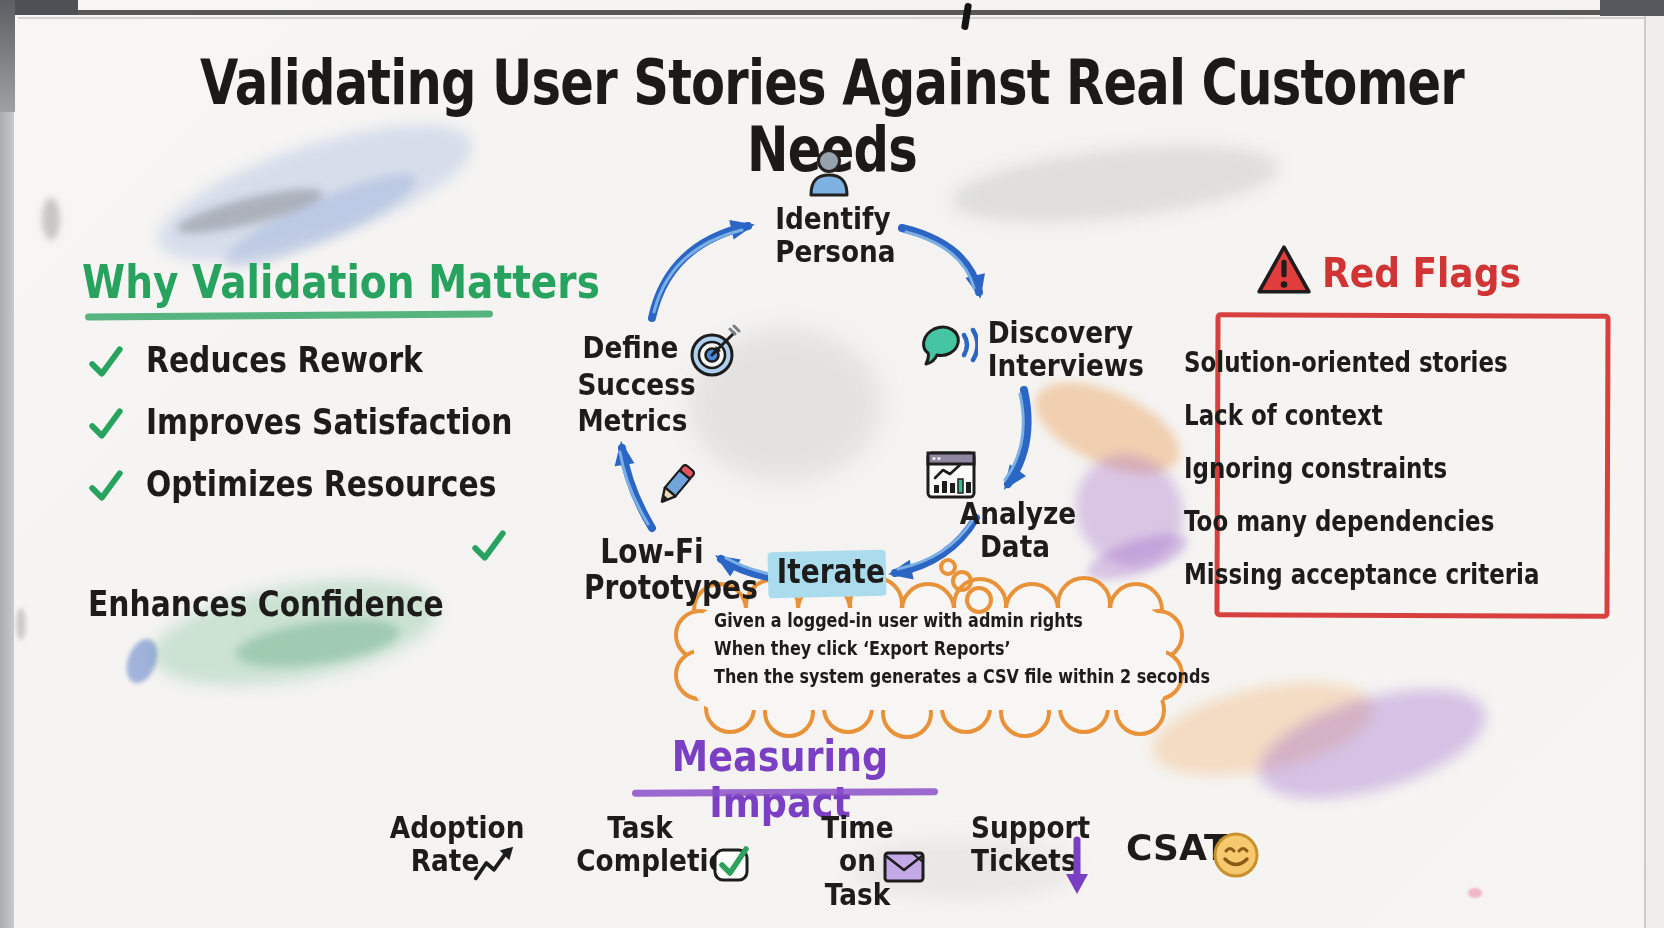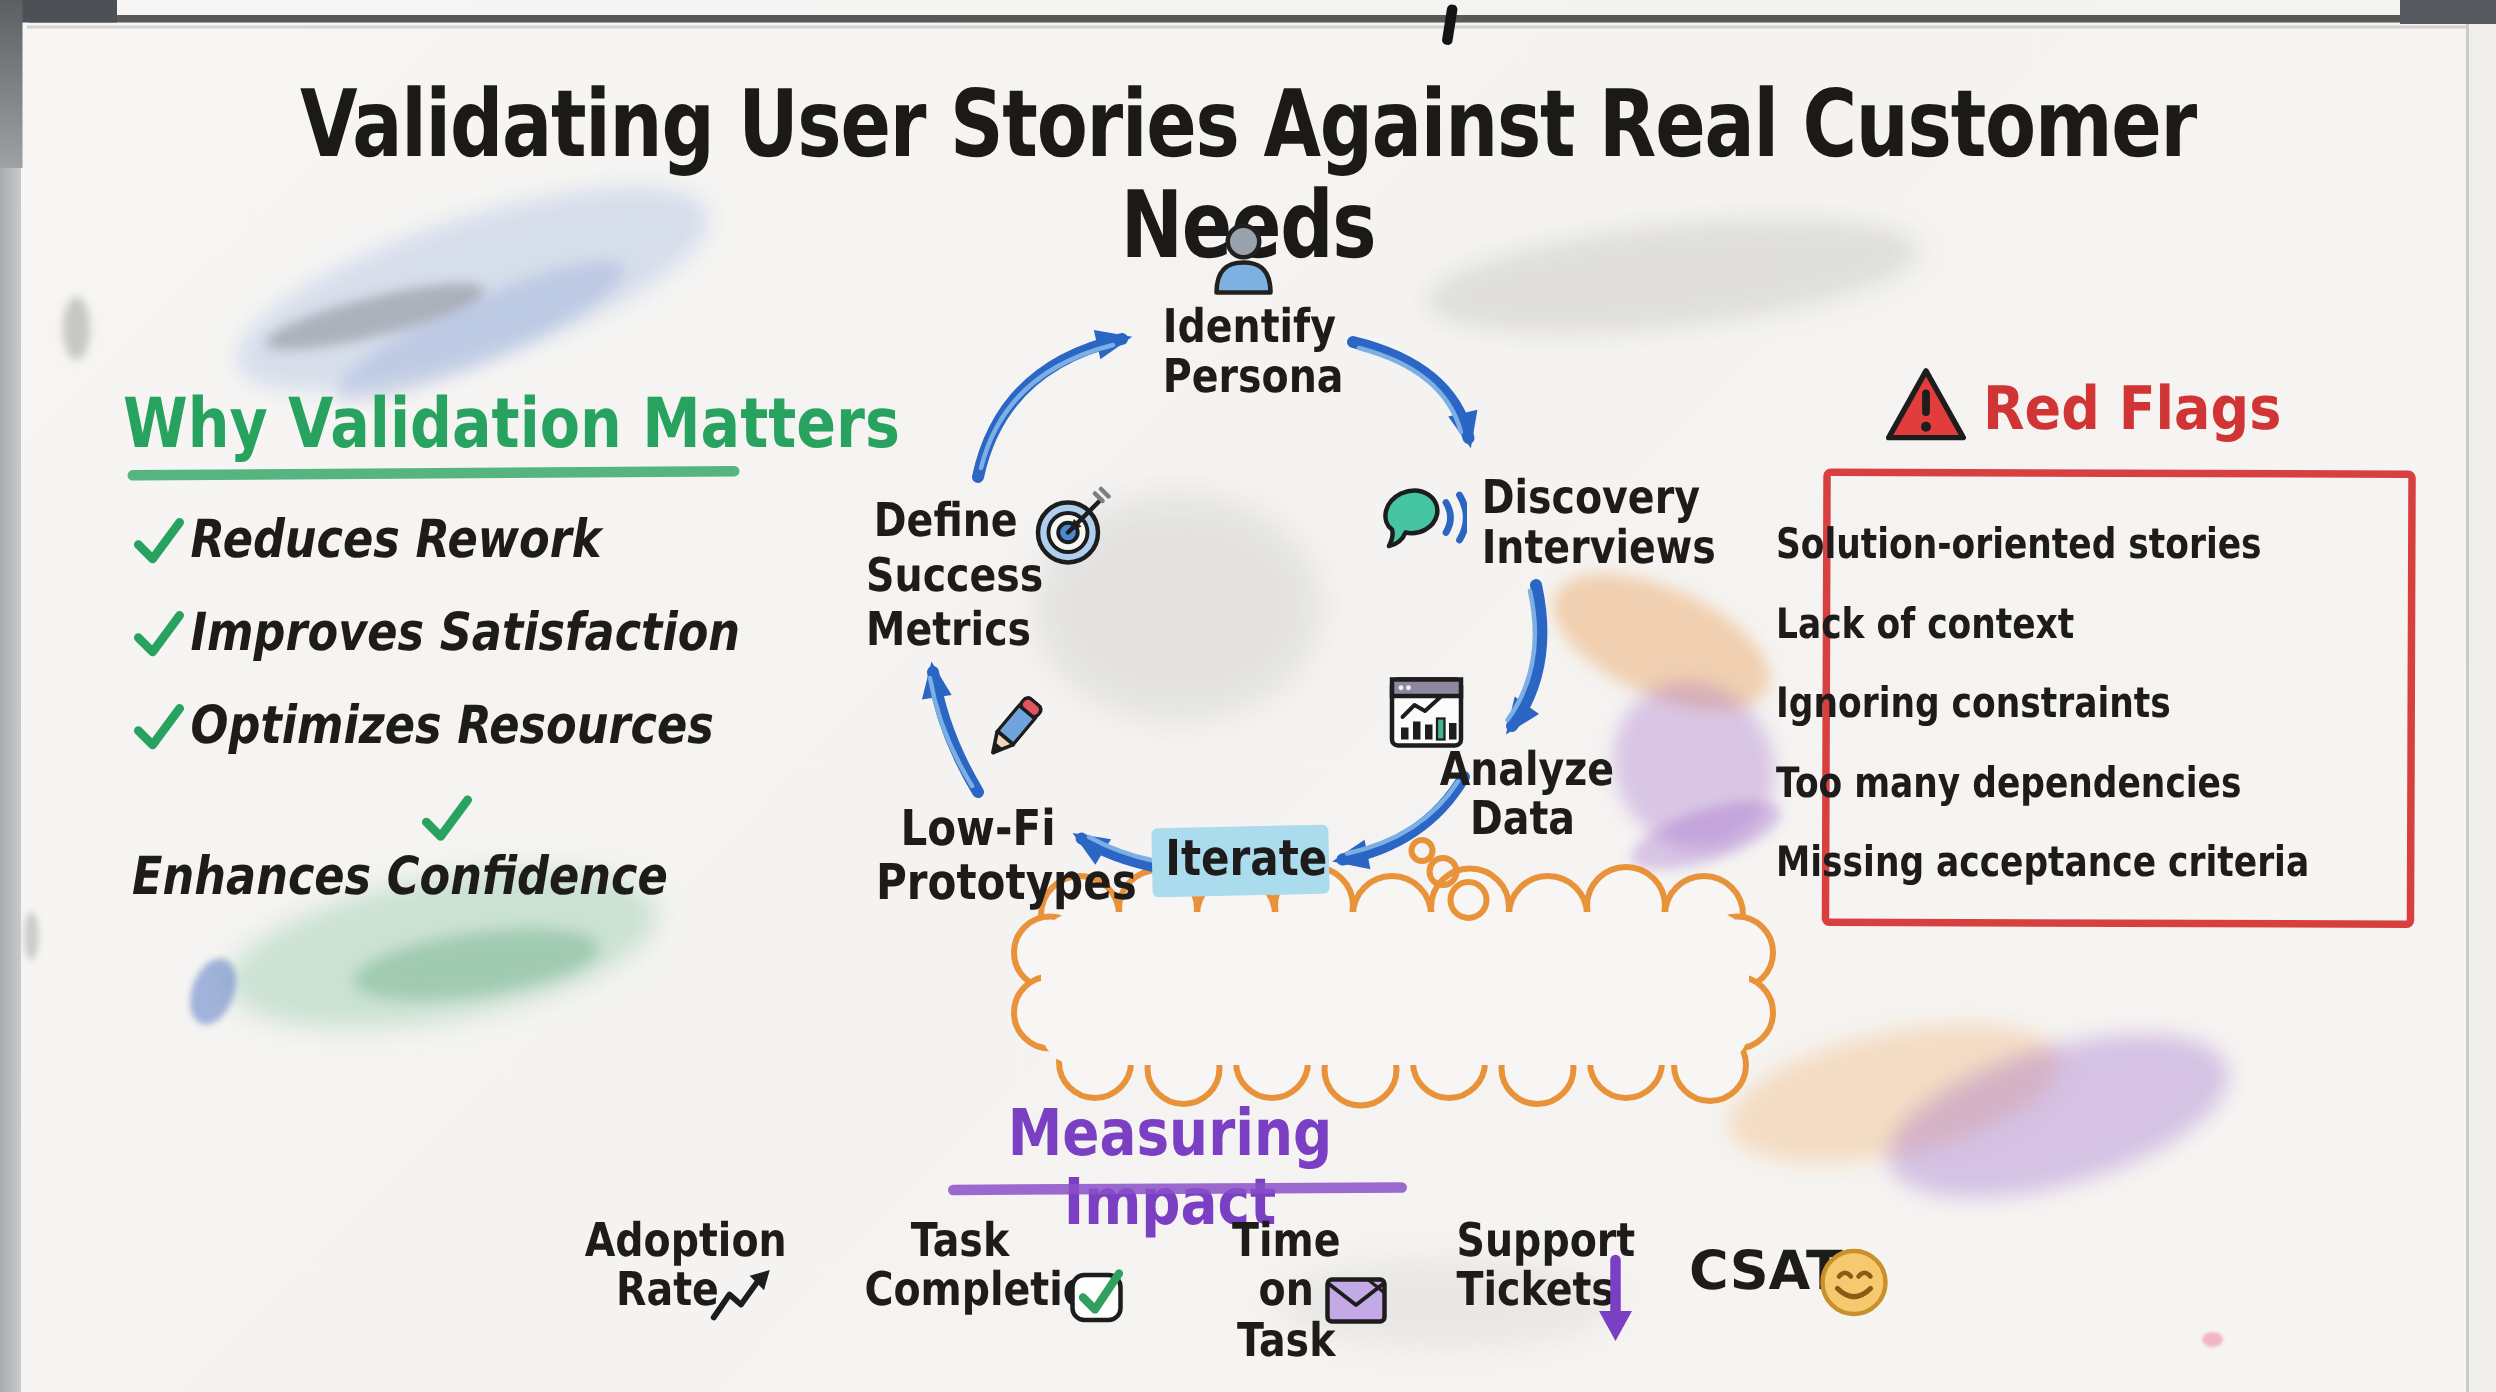--- a/index.html
+++ b/index.html
@@ -24,21 +24,21 @@
   .frame-right{left:1644px;top:0;width:20px;height:928px;background:#efeeea;border-left:2px solid #cbcbc8;}
   .frame-corner-tr{left:1600px;top:0;width:64px;height:16px;background:#55585c;}
   .board-mark{left:963px;top:3px;width:7px;height:27px;background:#141414;border-radius:3px;transform:rotate(9deg);}
   
   .smudge{position:absolute;border-radius:50%;}
   
   .title{left:0;top:50px;width:1664px;text-align:center;font-size:62px;font-weight:700;color:#1b1a18;transform:scaleX(.8);transform-origin:center;letter-spacing:-1px;}
   
   .why-head{left:82px;top:258px;font-size:46px;color:#27a35f;}
   .why-underline{left:85px;top:312px;width:408px;height:7px;background:#3aa86b;border-radius:4px;transform:rotate(-.4deg);opacity:.85;}
-  .why-row{display:flex;align-items:center;gap:3px;font-style:italic;}
+  .why-row{display:flex;align-items:flex-end;gap:22px;}
   .why-row .txt{font-size:35px;}
   
   .cyc{font-size:31px;text-align:center;}
   .iterate-hl{left:768px;top:551px;width:118px;height:46px;background:#abdcee;transform:rotate(-1.2deg);border-radius:4px;}
   .iterate-lbl{left:768px;top:554px;width:118px;text-align:center;font-size:33px;}
   
   .rf-head{left:1322px;top:252px;font-size:40px;color:#d03434;transform:scaleX(.9);transform-origin:left center;}
   .rf-box{left:1215px;top:313px;width:385px;height:295px;border:5px solid #d84040;border-radius:5px;transform:rotate(.2deg);}
   .rf-items{left:1184px;top:336px;}
   .rf-items div{font-size:28px;font-weight:700;line-height:53px;transform:scaleX(.82);transform-origin:left center;}
@@ -250,20 +250,25 @@
     <div class="abs rf-box"></div>
     <div class="abs rf-items">
       <div>Solution-oriented stories</div>
       <div>Lack of context</div>
       <div>Ignoring constraints</div>
       <div>Too many dependencies</div>
       <div>Missing acceptance criteria</div>
     </div>
   </div>
 
+  <div class="abs bub-lines">
+    <div>Given a logged-in user with admin rights</div>
+    <div>When they click ‘Export Reports’</div>
+    <div>Then the system generates a CSV file within 2 seconds</div>
+  </div>
 
   <div>
     <div class="abs mi-head hand sqzc">Measuring Impact</div>
     <div class="abs mi-underline"></div>
 
     <div class="abs metric hand pre sqzc" style="left:380px;top:811px;width:130px;">Adoption
 Rate</div>
     <div class="abs" style="left:470px;top:840px;">
       <svg width="48" height="46" viewBox="0 0 50 48">
         <path d="M6,40 L17,24 L25,31 L38,13" stroke="#1d1d1d" stroke-width="4" fill="none" stroke-linecap="round" stroke-linejoin="round"></path>

